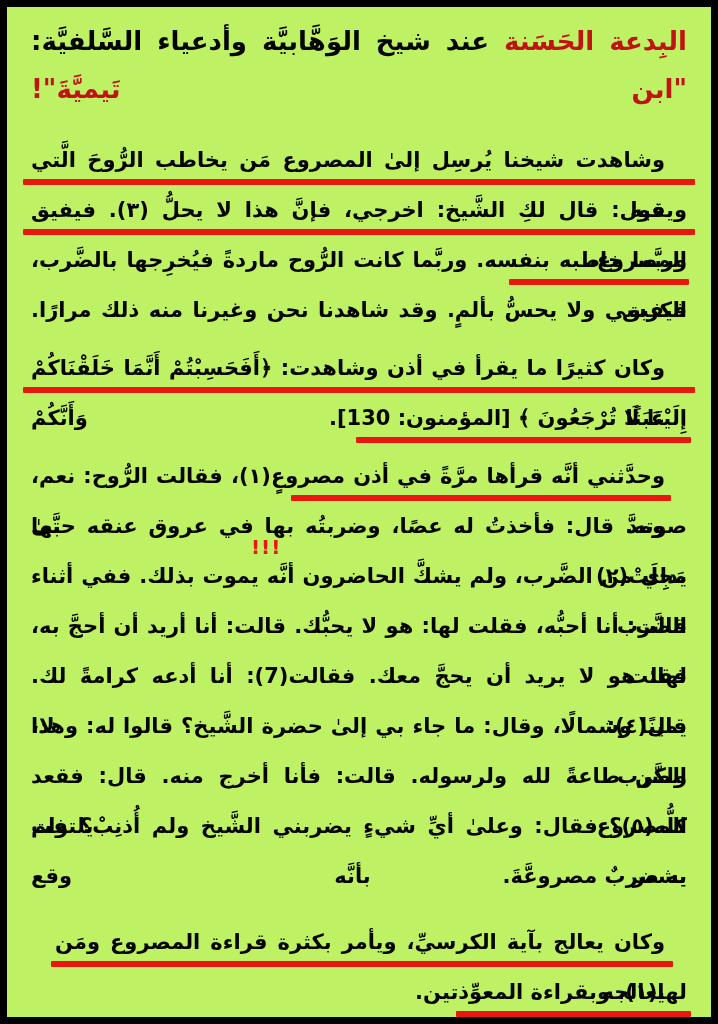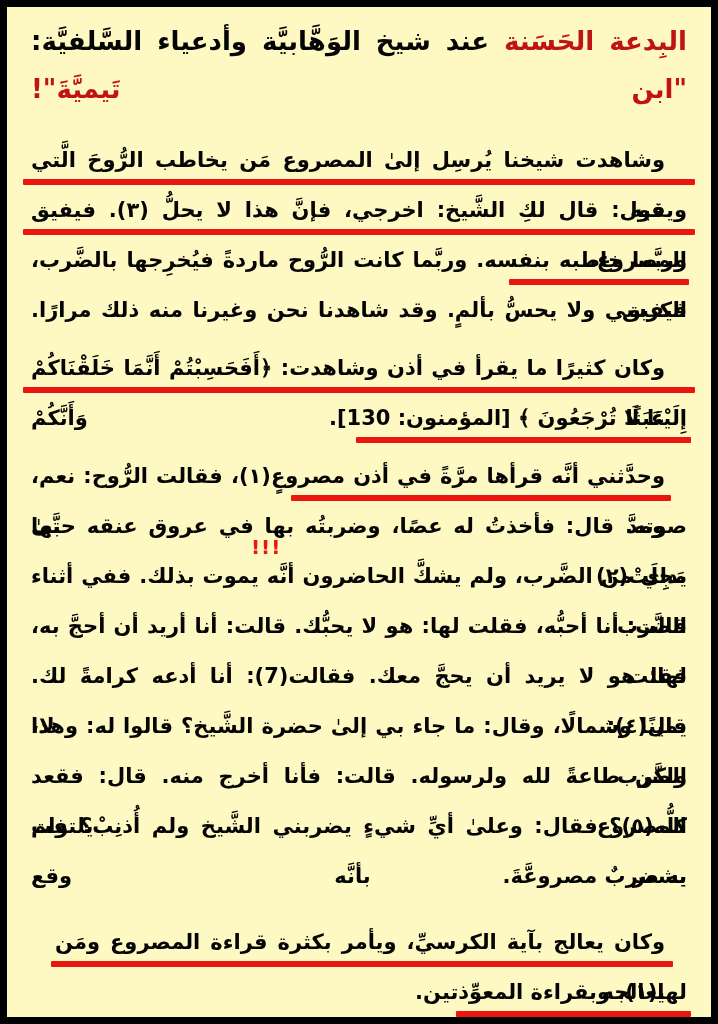--- a/index.html
+++ b/index.html
@@ -1,21 +1,21 @@
 <!DOCTYPE html>
 <html lang="ar" dir="rtl"><head>
 <meta charset="utf-8">
 <style>
   html,body{margin:0;padding:0;background:#ffffff;}
   .page{
     position:relative;
     width:718px;height:1024px;
     box-sizing:border-box;
     border:7px solid #000;
-    background:#fef9c3;
+    background:#bef264;
     padding:10px 24px 0 24px;
     direction:rtl;
     font-family:"DejaVu Sans",sans-serif;
     font-weight:bold;
     color:#050505;
     overflow:hidden;
   }
   .title{
     font-size:26px;
     line-height:48px;

